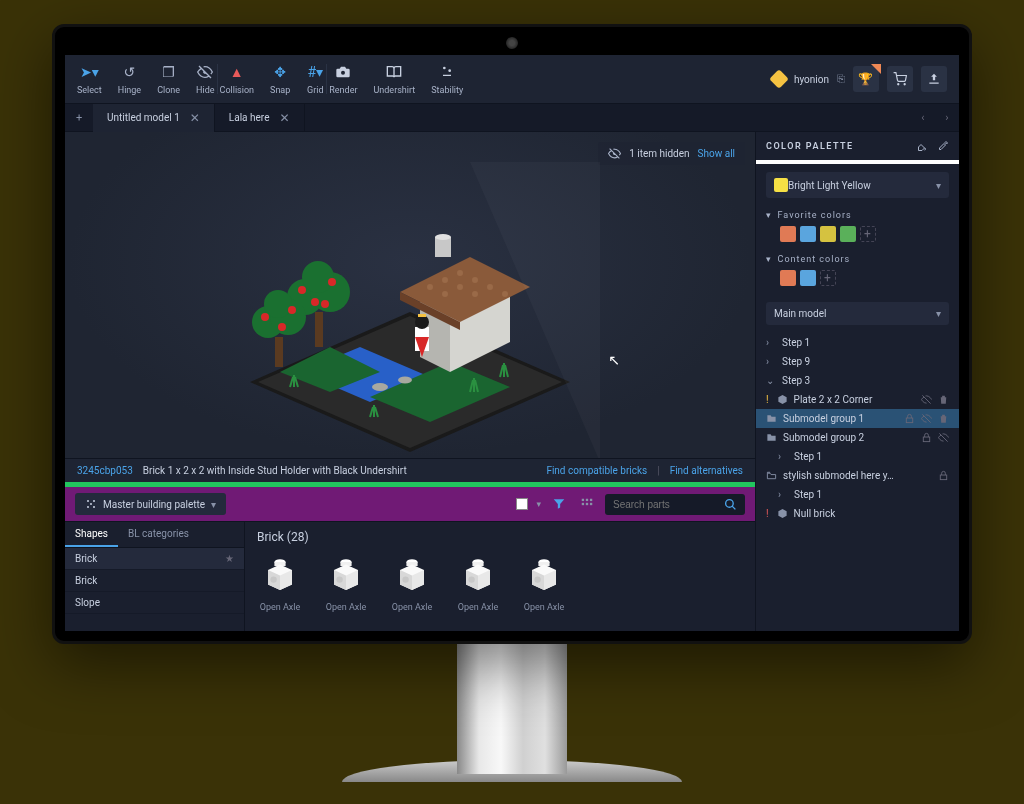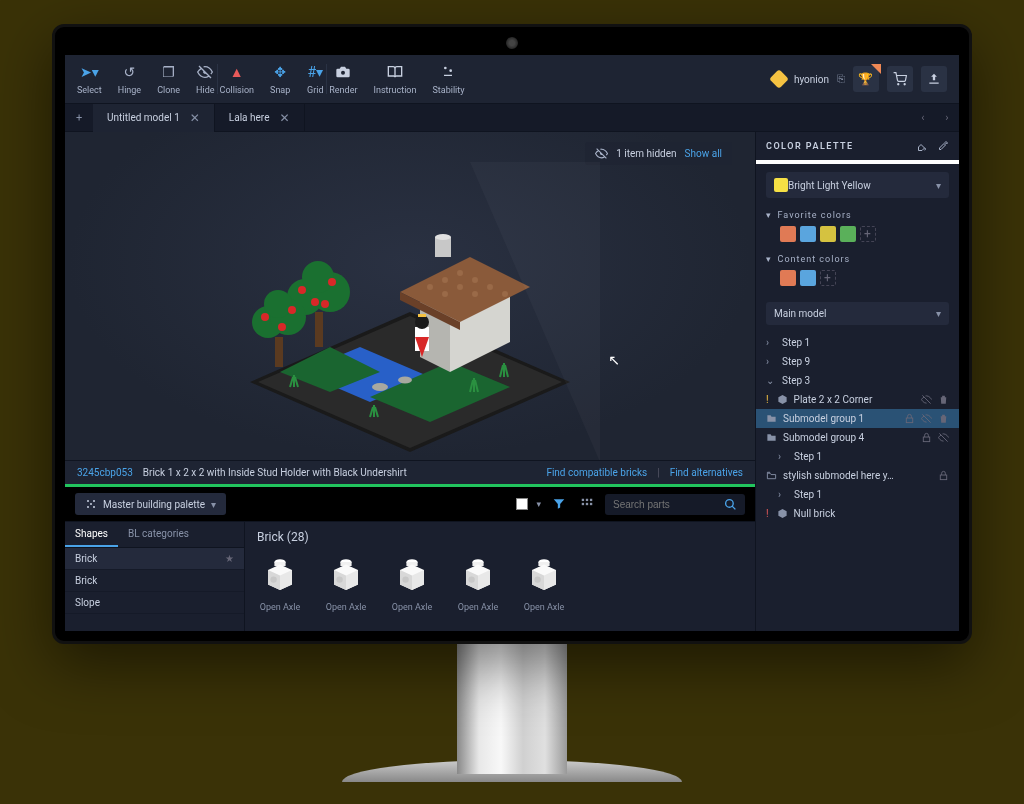--- a/index.html
+++ b/index.html
@@ -84,32 +84,32 @@
   .tabs-nav { margin-left:auto; display:flex; }
   .nav-arrow { width:24px; height:28px; display:flex; align-items:center; justify-content:center; color:#667; cursor:pointer; }
 
   
   .main-area { display:flex; flex:1; overflow:hidden; }
   .viewport-col { flex:1; display:flex; flex-direction:column; background:#24293a; }
   .side-panel { width:204px; background:#1a1f2e; border-left:1px solid #0f1420; display:flex; flex-direction:column; overflow:hidden; }
 
   
   .viewport { flex:1; position:relative; background: radial-gradient(ellipse at 50% 40%, #2a3142 0%, #1f2532 70%); overflow:hidden; }
-  .hidden-badge { position:absolute; top:10px; right:23px; display:flex; align-items:center; gap:8px; background:rgba(30,36,51,0.85); padding:5px 10px; border-radius:3px; font-size:10px; }
+  .hidden-badge { position:absolute; top:10px; right:10px; display:flex; align-items:center; gap:8px; background:rgba(30,36,51,0.85); padding:5px 10px; border-radius:3px; font-size:10px; }
   .show-all { color:#4aa3e8; cursor:pointer; }
 
   
   .info-bar { display:flex; align-items:center; padding:6px 12px; background:#1e2433; font-size:10px; gap:10px; border-top:1px solid #0f1420; }
   .part-id { color:#4aa3e8; }
   .info-spacer { flex:1; }
   .link { color:#4aa3e8; cursor:pointer; }
   .sep { color:#556; }
 
   
-  .palette-bar { display:flex; align-items:center; padding:6px 10px; background:#000000; gap:8px; border-top:3px solid #22c55e; }
+  .palette-bar { display:flex; align-items:center; padding:6px 10px; background:#701a75; gap:8px; border-top:5px solid #22c55e; }
   .palette-select { display:flex; align-items:center; gap:6px; background:#242a3c; padding:5px 10px; border-radius:3px; font-size:10px; cursor:pointer; }
   .palette-spacer { flex:1; }
   .toggle-btn { width:20px; height:20px; display:flex; align-items:center; justify-content:center; color:#8892a8; cursor:pointer; }
   .toggle-btn.active { color:#4aa3e8; }
   .color-square { width:12px; height:12px; background:#fff; border:1px solid #888; }
   .search-box { display:flex; align-items:center; background:#151a28; padding:4px 8px; border-radius:3px; gap:6px; flex:0 0 140px; }
   .search-box input { background:none; border:none; color:#c8d0e0; font-size:10px; outline:none; width:100%; }
   .search-icon { color:#4aa3e8; }
 
   
@@ -218,21 +218,21 @@
               </svg>
           </span>
           <span>Render</span>
         </div>
         <div class="tool">
           <span class="ico">
             <svg width="16" height="16" viewBox="0 0 24 24" fill="none" stroke="#c8d0e0" stroke-width="2">
                 <path d="M2 4h7a3 3 0 013 3v13a2 2 0 00-2-2H2zM22 4h-7a3 3 0 00-3 3v13a2 2 0 012-2h8z"></path>
               </svg>
           </span>
-          <span>Instruction</span>
+          <span>Undershirt</span>
         </div>
         <div class="tool">
           <span class="ico">
             <svg width="16" height="16" viewBox="0 0 24 24" fill="#c8d0e0">
                 <circle cx="8" cy="6" r="2"></circle>
                 <circle cx="16" cy="10" r="2"></circle>
                 <path d="M8 8v8M16 12v4M6 16h12v2H6z"></path>
               </svg>
           </span>
           <span>Stability</span>
@@ -617,21 +617,21 @@
                   </svg>
                 </span>
               </span>
             </div>
             <div class="step-item">
               <span class="ico-sm">
                 <svg width="11" height="11" viewBox="0 0 24 24" fill="#8892a8">
                   <path d="M3 5h7l2 3h9v11H3z"></path>
                 </svg>
               </span>
-              <span>Submodel group 4</span>
+              <span>Submodel group 2</span>
               <span class="actions">
                 <span>
                   <svg width="11" height="11" viewBox="0 0 24 24" fill="none" stroke="currentColor" stroke-width="2">
                     <rect x="5" y="11" width="14" height="10"></rect>
                     <path d="M8 11V7a4 4 0 018 0v4"></path>
                   </svg>
                 </span>
                 <span>
                   <svg width="11" height="11" viewBox="0 0 24 24" fill="none" stroke="currentColor" stroke-width="2">
                     <path d="M3 3l18 18M9.9 4.2A9.8 9.8 0 0112 4c7 0 11 8 11 8M6.6 6.6A18 18 0 001 12s4 8 11 8"></path>

